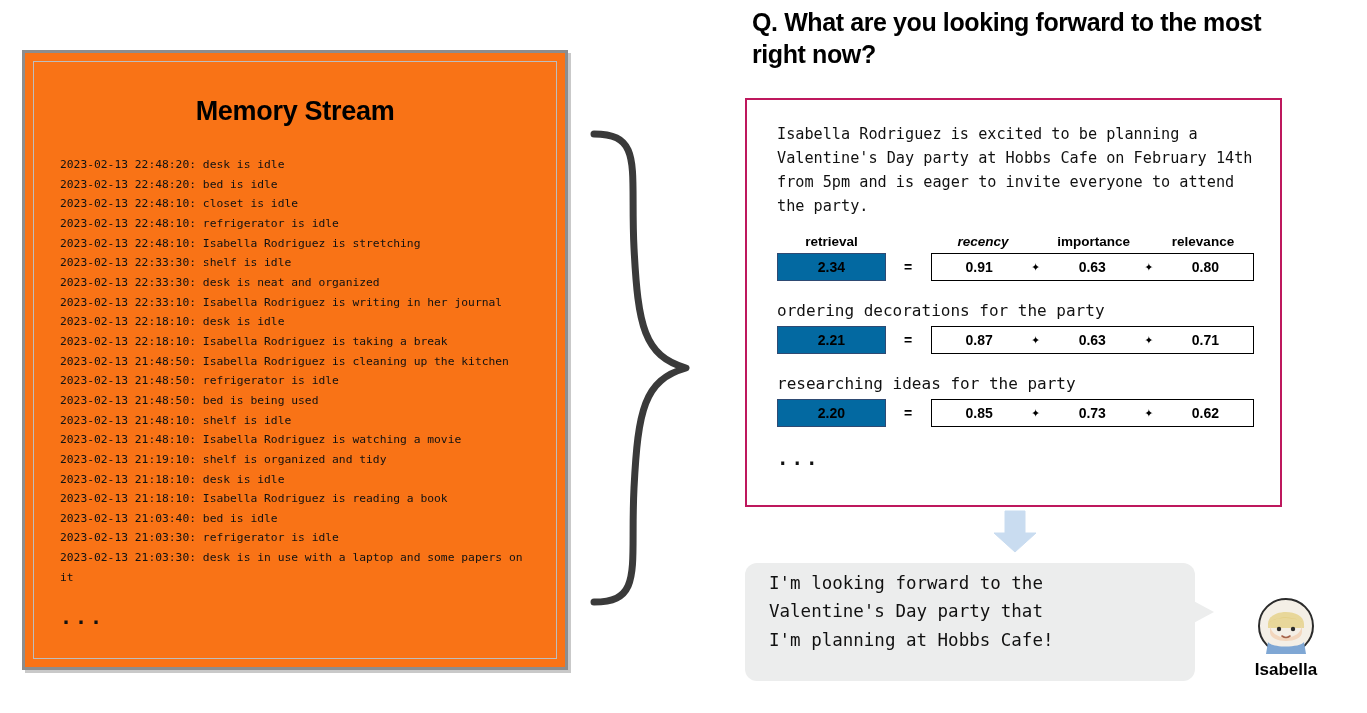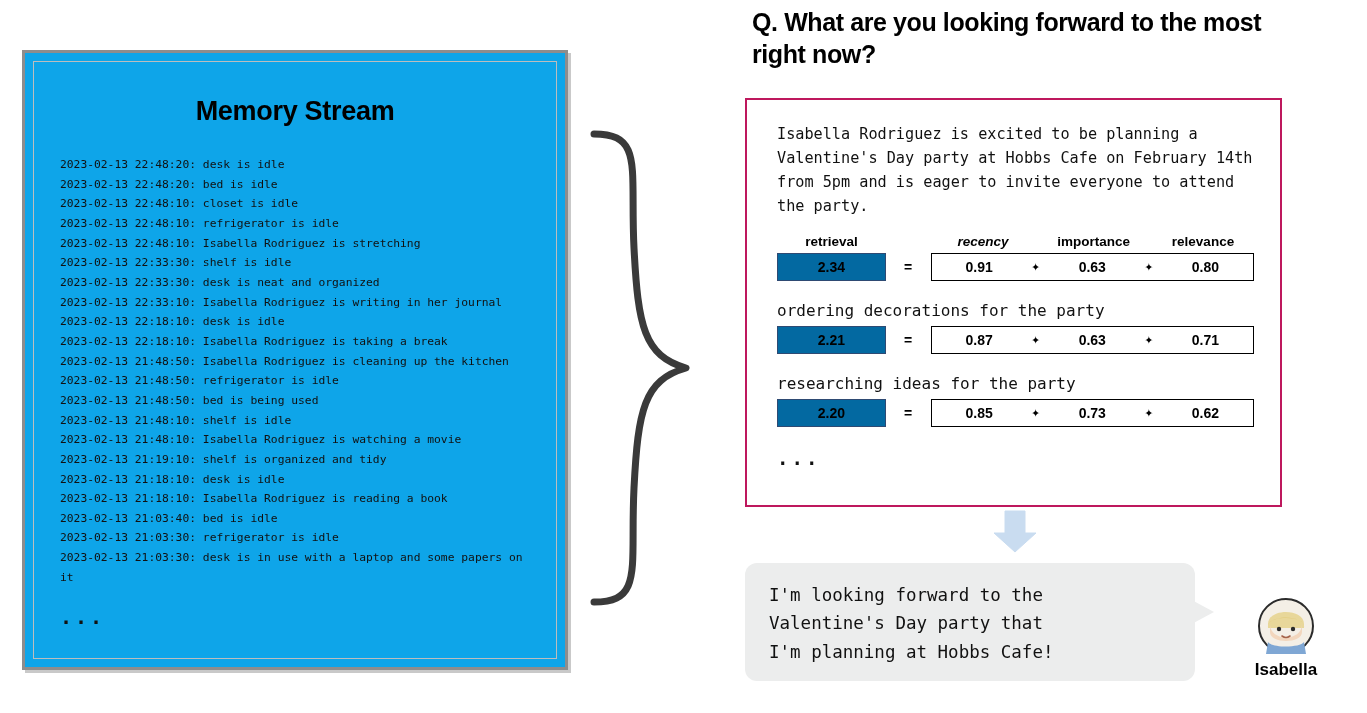--- a/index.html
+++ b/index.html
@@ -15,21 +15,21 @@
     overflow: hidden;
   }
 
   
   #memory-panel {
     position: absolute;
     left: 22px;
     top: 50px;
     width: 546px;
     height: 620px;
-    background: #0ea5e9;
+    background: #f97316;
     border: 3px solid #8d8d8d;
     box-shadow: 3px 3px 0 #c9c9c9;
     box-sizing: border-box;
   }
   #memory-panel-inner {
     position: absolute;
     left: 8px;
     top: 8px;
     right: 8px;
     bottom: 8px;
@@ -193,21 +193,21 @@
   
   #speech-bubble {
     position: absolute;
     left: 745px;
     top: 563px;
     width: 450px;
     height: 118px;
     background: #eceded;
     border-radius: 12px;
     box-sizing: border-box;
-    padding: 18px 24px;
+    padding: 6px 24px;
   }
   #speech-text {
     font-family: "DejaVu Sans Mono", monospace;
     font-size: 17.5px;
     line-height: 1.62;
     color: #111;
     white-space: pre-wrap;
   }
   #bubble-tail {
     position: absolute;

